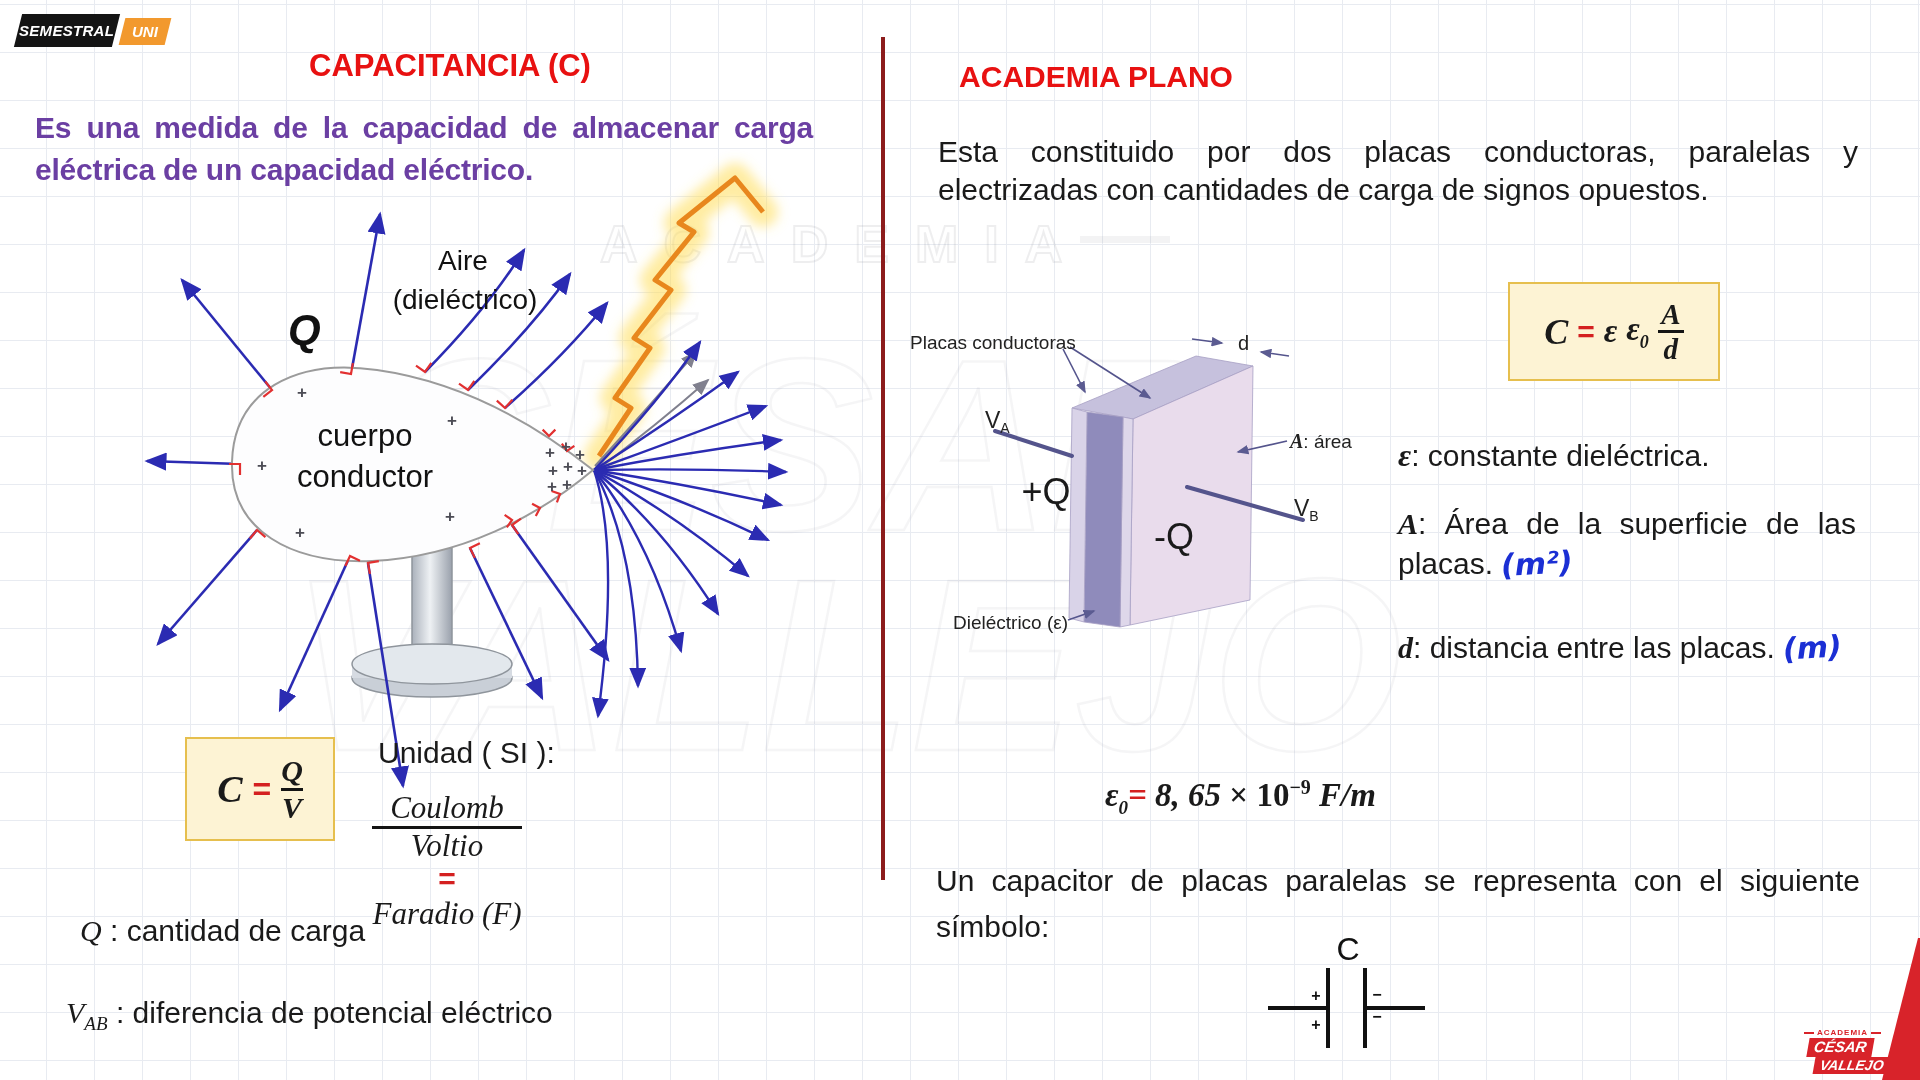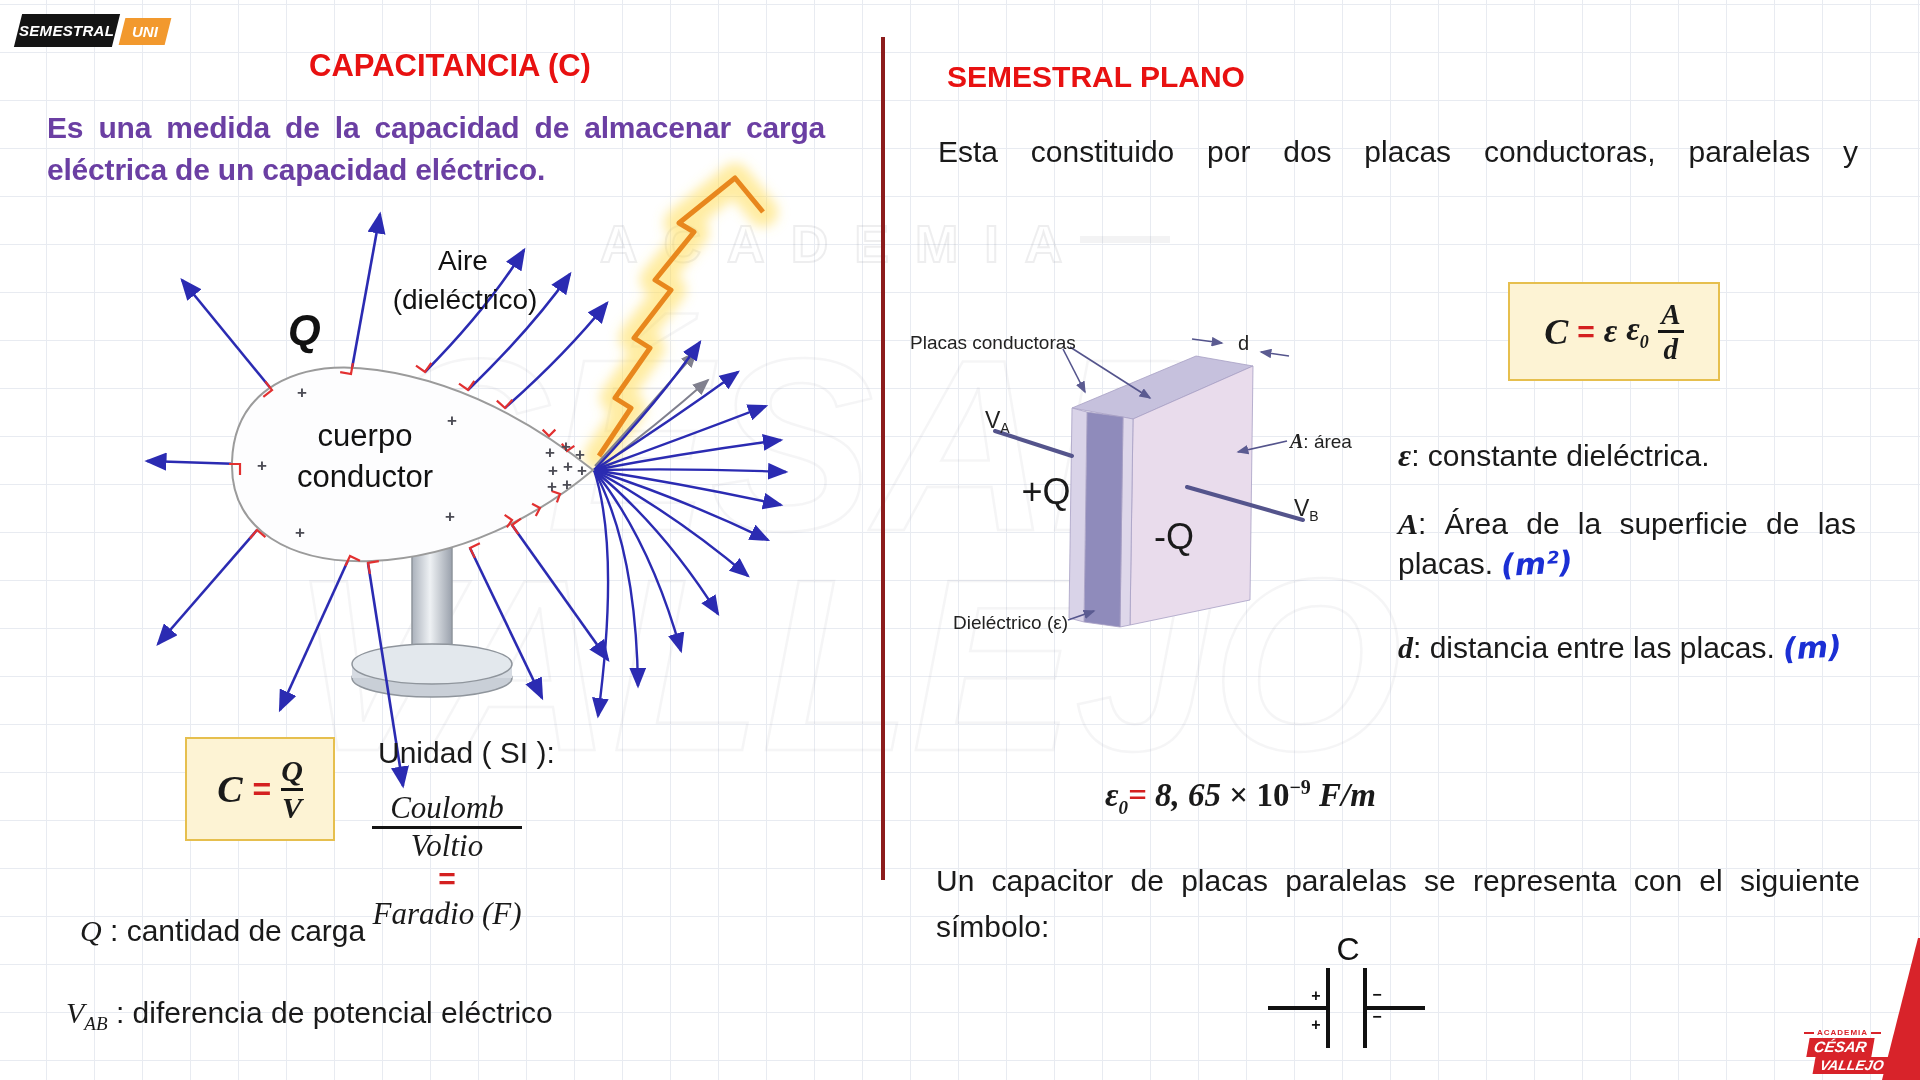--- a/index.html
+++ b/index.html
@@ -23,21 +23,21 @@
   .divider{left:881px;top:37px;width:4px;height:843px;background:#8c1c1c;}
   
   .red-title{font-weight:700;color:#e81111;font-size:31px;text-align:center;}
   .jline{text-align:justify;text-align-last:justify;}
   .msym{font-family:"Liberation Serif",serif;font-style:italic;font-weight:700;}
   .msym-l{font-family:"Liberation Serif",serif;font-style:italic;}
   .red-eq{color:#d42020;font-weight:700;}
   .hand{font-family:"DejaVu Sans",sans-serif;font-weight:700;font-style:italic;color:#1b2fd4;}
   
   .l-title{left:255px;top:48px;width:390px;}
-  .l-intro{left:35px;top:107px;width:778px;font-size:30px;font-weight:700;color:#6b3fa3;line-height:42px;letter-spacing:-0.2px;margin-left:12px;}
+  .l-intro{left:35px;top:107px;width:778px;font-size:30px;font-weight:700;color:#6b3fa3;line-height:42px;letter-spacing:-0.2px;}
   .l-box{left:185px;top:737px;width:146px;height:100px;background:#fdf3d4;border:2px solid #e6bf4e;display:flex;align-items:center;justify-content:center;gap:10px;}
   .l-box .c{font-size:38px;}
   .frac{display:inline-flex;flex-direction:column;align-items:center;vertical-align:middle;line-height:1.05;}
   .frac .bar{align-self:stretch;height:3px;background:#141414;margin:1px 0;}
   .l-box .frac{font-size:30px;}
   .l-unidad{left:378px;top:736px;font-size:30px;}
   .l-unit{left:372px;top:792px;font-size:31px;display:flex;align-items:center;flex-direction:column;}
   .l-unit .frac{font-family:"Liberation Serif",serif;font-style:italic;min-width:150px;}
   .l-unit .eq{font-size:30px;margin:0 12px;}
   .l-def1{left:80px;top:914px;font-size:30px;}
@@ -259,24 +259,25 @@
     <span class="msym-l">Faradio (F)</span>
   </div>
 
   <div class="abs l-def1">
     <span class="msym-l">Q</span><span> : cantidad de carga</span>
   </div>
   <div class="abs l-def2">
     <span class="msym-l">V</span><sub class="sm msym-l">AB</sub><span> : diferencia de potencial eléctrico</span>
   </div>
 
-  <div class="abs r-title red-title">SEMESTRAL PLANO</div>
+  <div class="abs r-title red-title">ACADEMIA PLANO</div>
 
   <div class="abs r-intro">
     <div class="jline">Esta constituido por dos placas conductoras, paralelas y</div>
+    <div>electrizadas con cantidades de carga de signos opuestos.</div>
   </div>
 
   <svg class="abs" style="left:885px;top:300px;" width="485" height="350" viewBox="885 300 485 350">
     <defs>
       <marker id="ap" markerWidth="8" markerHeight="6" refX="6.5" refY="3" orient="auto">
           <path d="M0,0 L7.5,3 L0,6 Z" fill="#5b5b91"></path>
         </marker>
     </defs>
 
     <g stroke="#a79fc4" stroke-width="0.8">

